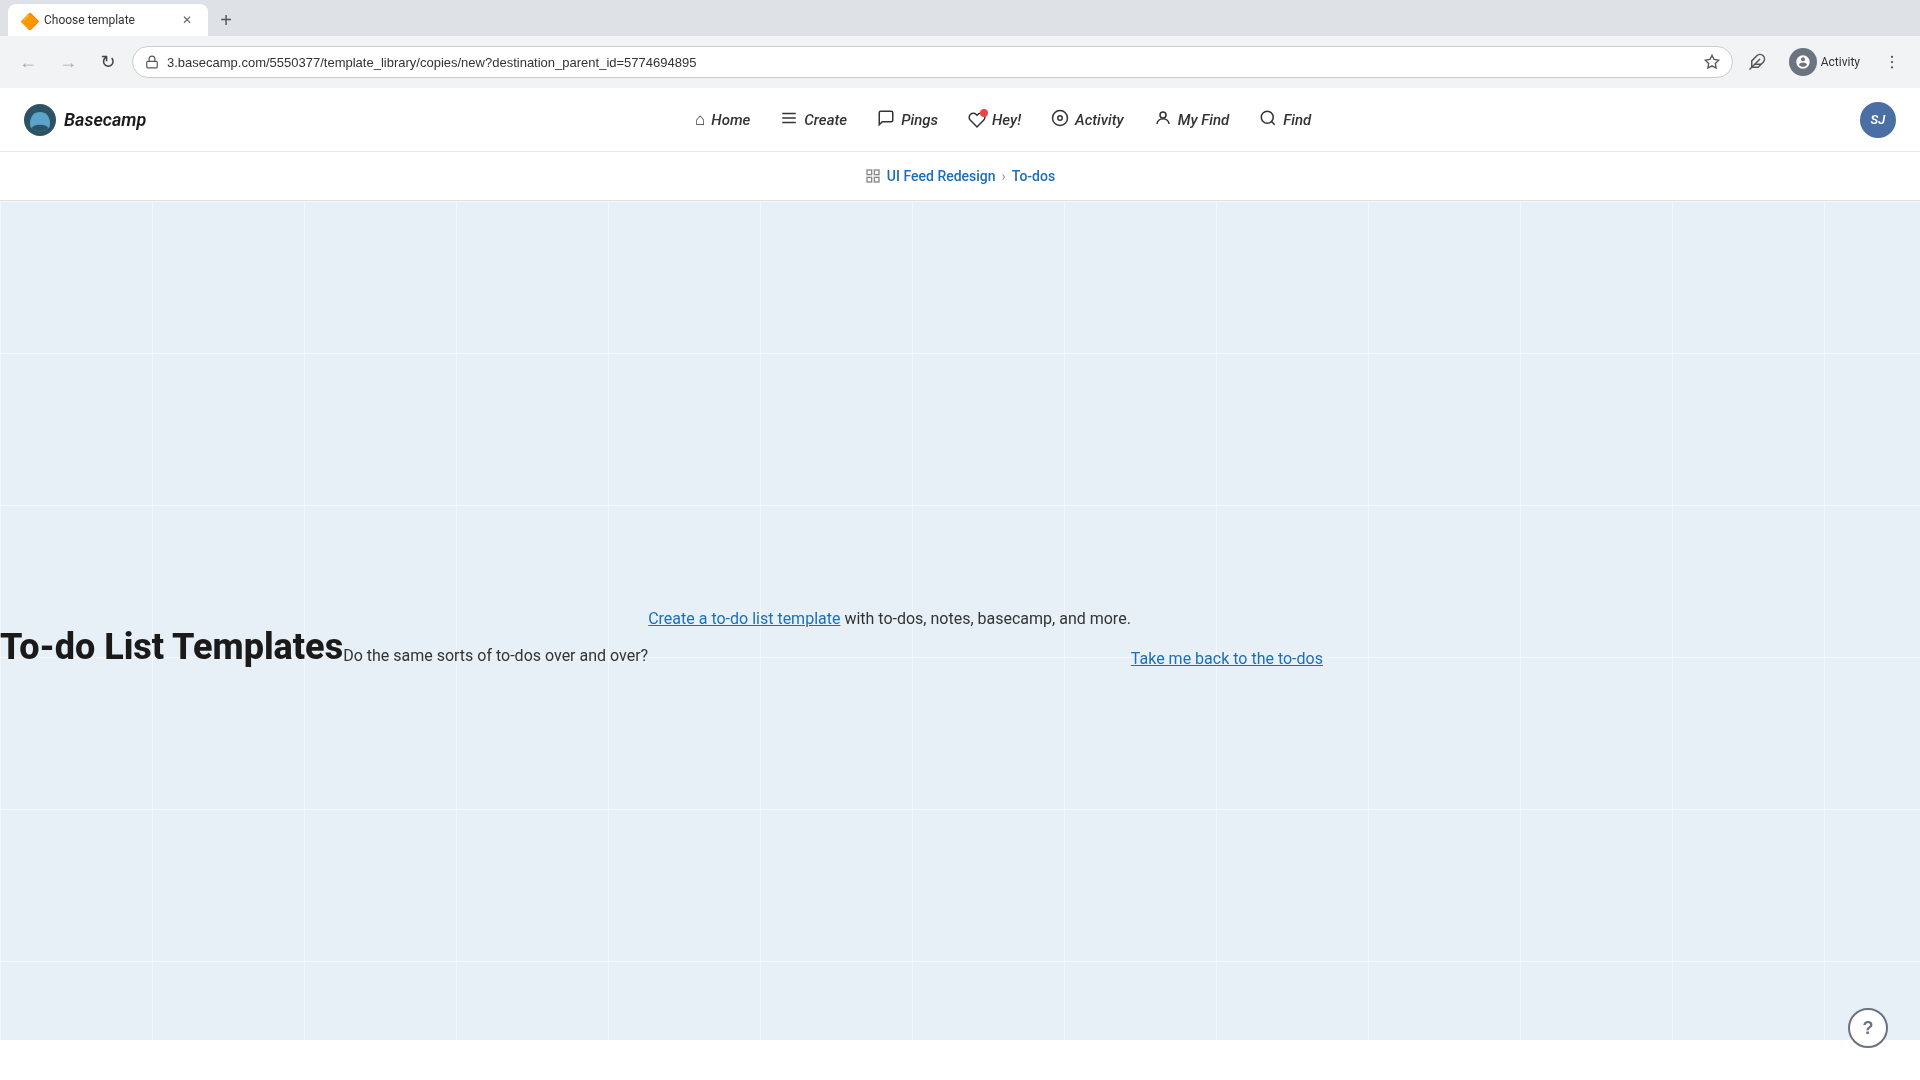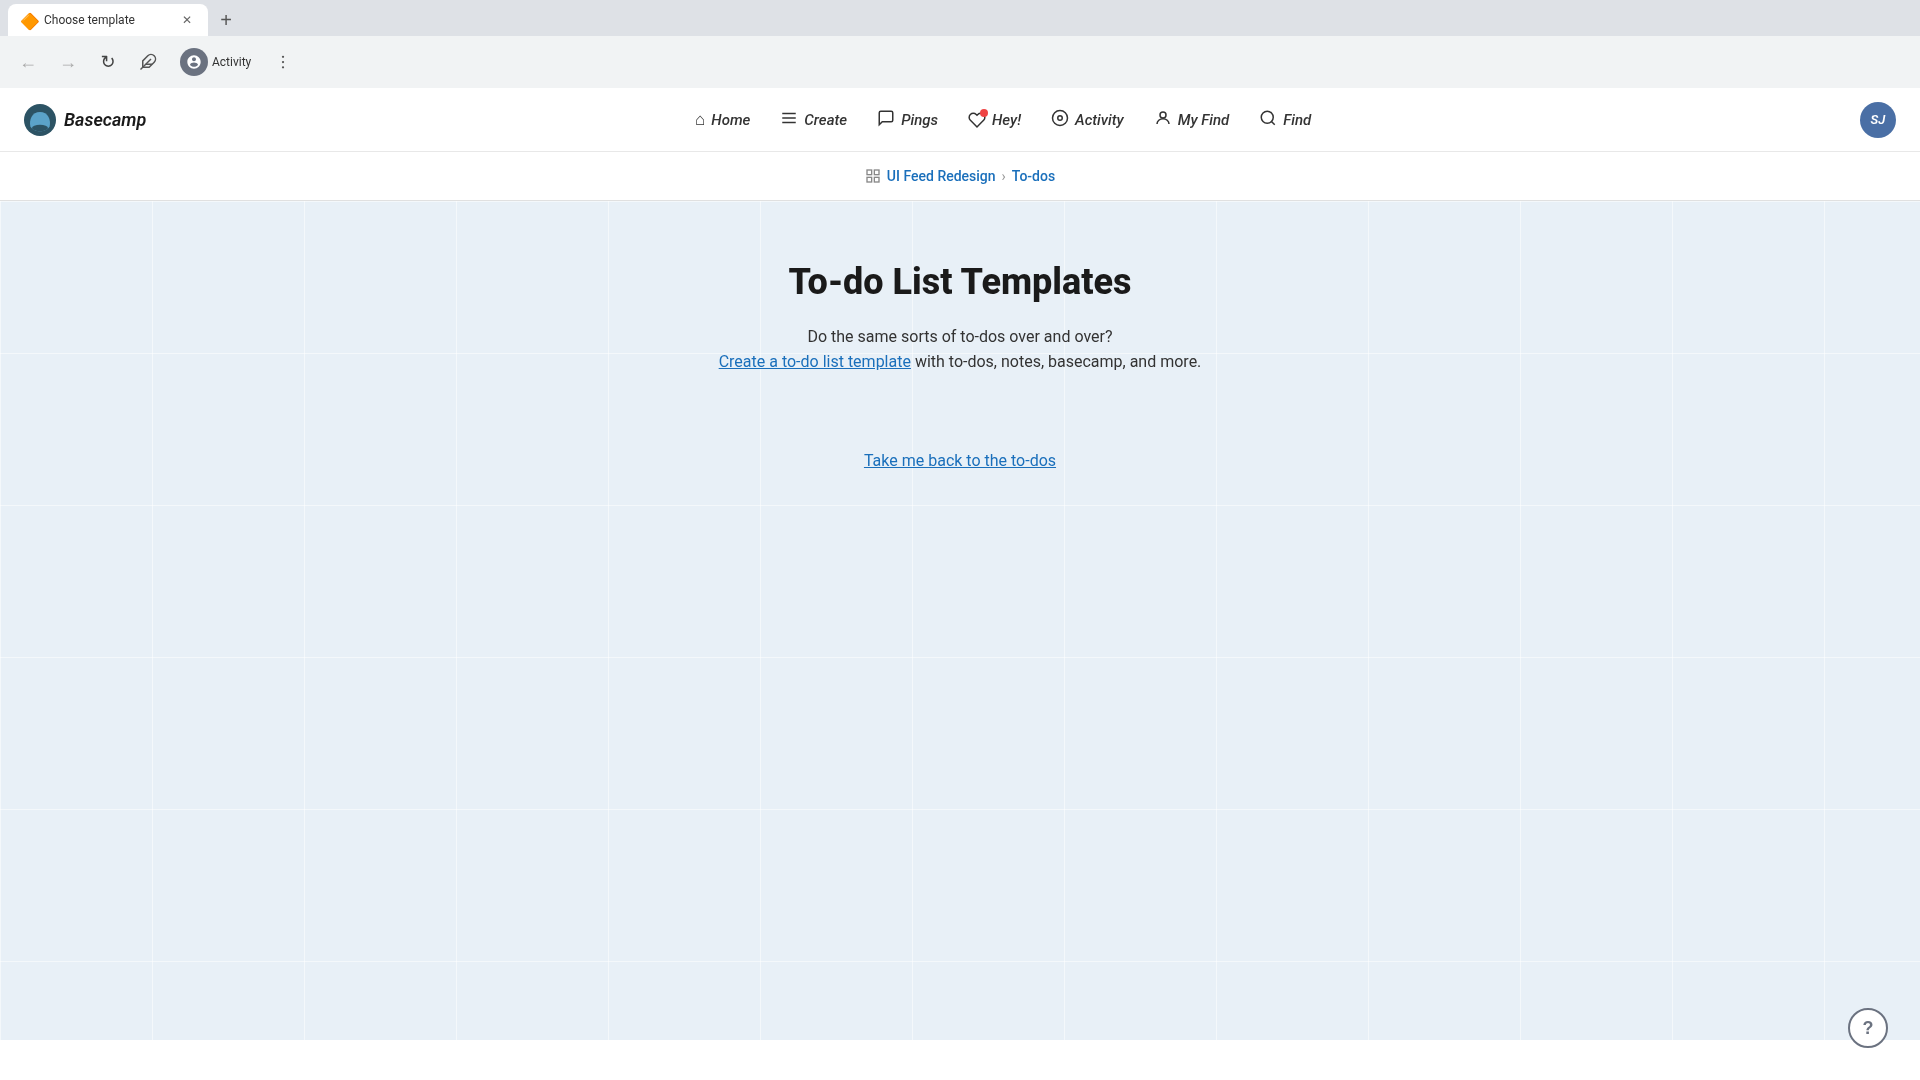--- a/index.html
+++ b/index.html
@@ -283,21 +283,21 @@
       color: #1a6fbb;
       font-size: 14px;
       font-weight: 500;
     }
 
     
     .main-content {
       background: #e8f0f7;
       min-height: calc(100% - 97px);
       display: flex;
-      flex-direction: column;
+      flex-direction: row;
       align-items: center;
       padding-top: 60px;
       background-image:
         linear-gradient(rgba(255,255,255,0.5) 1px, transparent 1px),
         linear-gradient(90deg, rgba(255,255,255,0.5) 1px, transparent 1px);
       background-size: 152px 152px;
     }
 
     .page-title {
       font-size: 36px;
@@ -381,20 +381,30 @@
       <button class="tab-close">✕</button>
     </div>
     <button class="tab-new">+</button>
   </div>
 
   <div class="address-bar">
     <button class="nav-btn disabled" title="Back">←</button>
     <button class="nav-btn disabled" title="Forward">→</button>
     <button class="nav-btn" title="Refresh">↻</button>
 
+    <div class="url-bar">
+      <svg width="14" height="14" viewBox="0 0 24 24" fill="none" stroke="#555" stroke-width="2">
+        <rect x="3" y="11" width="18" height="11" rx="2" ry="2"></rect>
+        <path d="M7 11V7a5 5 0 0 1 10 0v4"></path>
+      </svg>
+      <input class="url-text" type="text" value="3.basecamp.com/5550377/template_library/copies/new?destination_parent_id=5774694895" readonly="" style="">
+      <svg width="16" height="16" viewBox="0 0 24 24" fill="none" stroke="#555" stroke-width="2" style="cursor:pointer">
+        <polygon points="12 2 15.09 8.26 22 9.27 17 14.14 18.18 21.02 12 17.77 5.82 21.02 7 14.14 2 9.27 8.91 8.26 12 2"></polygon>
+      </svg>
+    </div>
 
     <div class="address-bar-right">
       <button class="address-icon-btn">
         <svg width="18" height="18" viewBox="0 0 24 24" fill="none" stroke="#555" stroke-width="2">
           <path d="M20.24 12.24a6 6 0 0 0-8.49-8.49L5 10.5V19h8.5z"></path>
           <line x1="16" y1="8" x2="2" y2="22"></line>
           <line x1="17.5" y1="15" x2="9" y2="15"></line>
         </svg>
       </button>
       <div class="incognito-btn">

